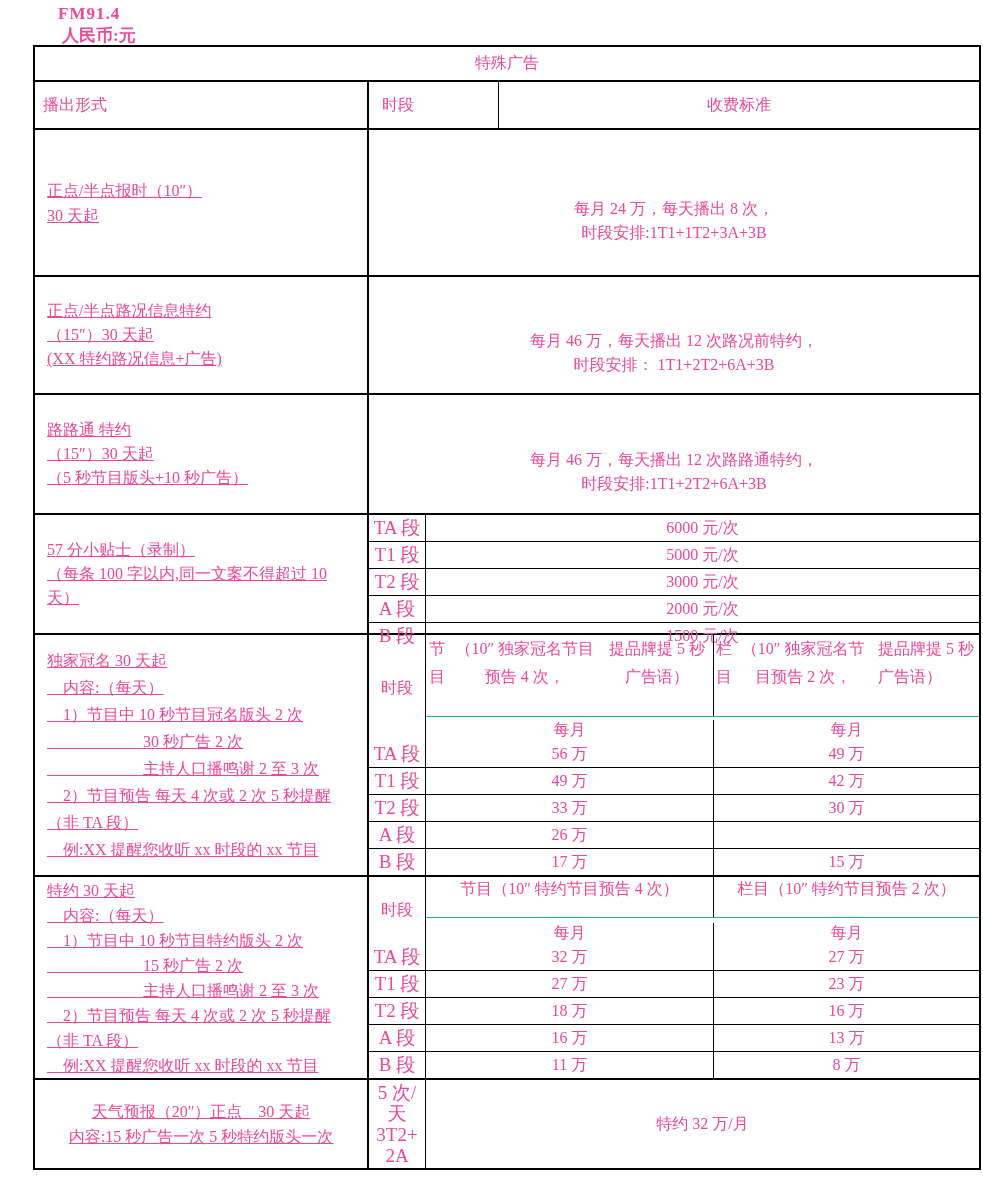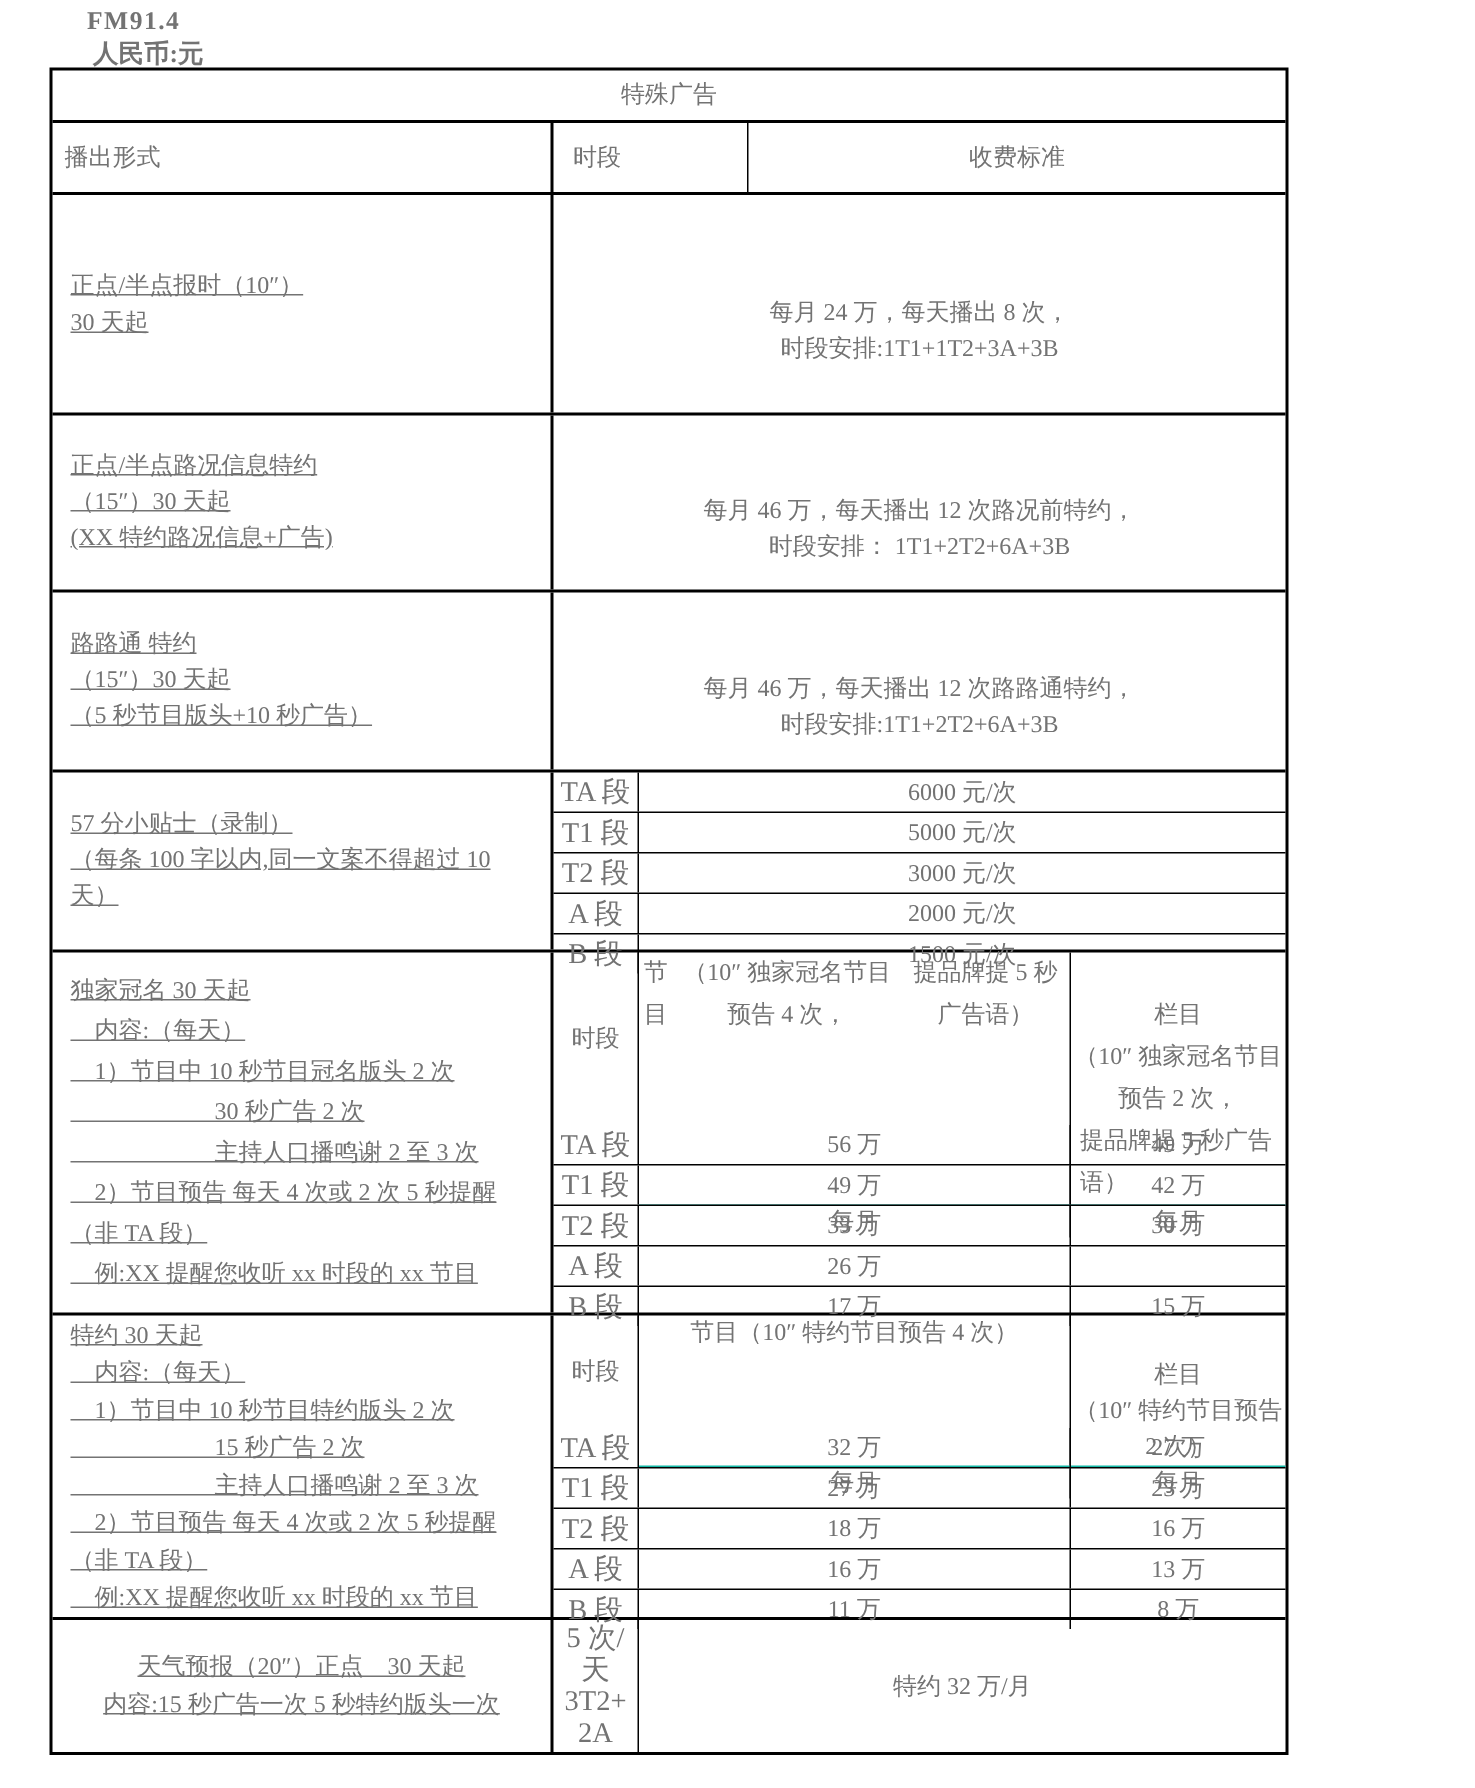--- a/index.html
+++ b/index.html
@@ -1,26 +1,26 @@
 <!DOCTYPE html>
 <html><head>
 <meta charset="utf-8">
 <style>
   html,body { margin:0; padding:0; background:#fff; }
   .page {
     position:relative; width:983px; height:1192px; background:#ffffff;
-    font-family:"Liberation Serif","DejaVu Serif",serif; color:#737373;
+    font-family:"Liberation Serif","DejaVu Serif",serif; color:#ec4899;
     overflow:hidden;
   }
   .doc-label { position:absolute; font-weight:bold; font-size:17px; white-space:pre-wrap; }
   .station  { left:58px; top:4px; letter-spacing:1px; }
   .currency { left:62px; top:24px; }
 
   .rate-table {
-    position:absolute; left:33px; top:45px; width:826px;
+    position:absolute; left:33px; top:45px; width:948px;
     border:2px solid #000; box-sizing:border-box; font-size:16px;
   }
   .rate-table * { box-sizing:border-box; }
 
   .t-title { height:33px; display:flex; align-items:center; justify-content:center; }
   .t-row   { display:flex; border-top:2px solid #000; }
   .t-header{ height:48px; }
 
   .h-form { width:334px; border-right:2px solid #000; display:flex; align-items:center; padding-left:8px; }
   .h-slot { width:130px; border-right:1px solid #000; display:flex; align-items:center; padding-left:13px; }
@@ -49,21 +49,21 @@
     display:flex; align-items:center; justify-content:center;
     flex-direction:column; text-align:center;
   }
   .slot-cell .line { line-height:21px; }
   .sfee { flex:1; display:flex; align-items:center; justify-content:center; text-align:center; }
 
   .hdr-flex { display:flex; }
   .twocol { flex:1; display:flex; flex-direction:column; }
   .descrow { display:flex; flex:1; }
   .prog { width:288px; border-right:1px solid #000; display:flex; flex-direction:row; justify-content:center; text-align:center; }
-  .colm { flex:1; display:flex; flex-direction:column; justify-content:center; text-align:center;margin-top:28px; }
+  .colm { flex:1; display:flex; flex-direction:row; justify-content:center; text-align:center; }
   .desc28 .line { line-height:28px; }
   .periodrow { display:flex; border-top:1px solid #14b8a6;align-items:flex-end; }
   .pcell { display:flex; align-items:center; justify-content:center; }
   .leftline { text-align:left; padding-left:6px; }
 
   .vprog { width:288px; border-right:1px solid #000; display:flex; align-items:center; justify-content:center; }
   .vcolm { flex:1; display:flex; align-items:center; justify-content:center; }
 </style>
 </head>
 <body>

